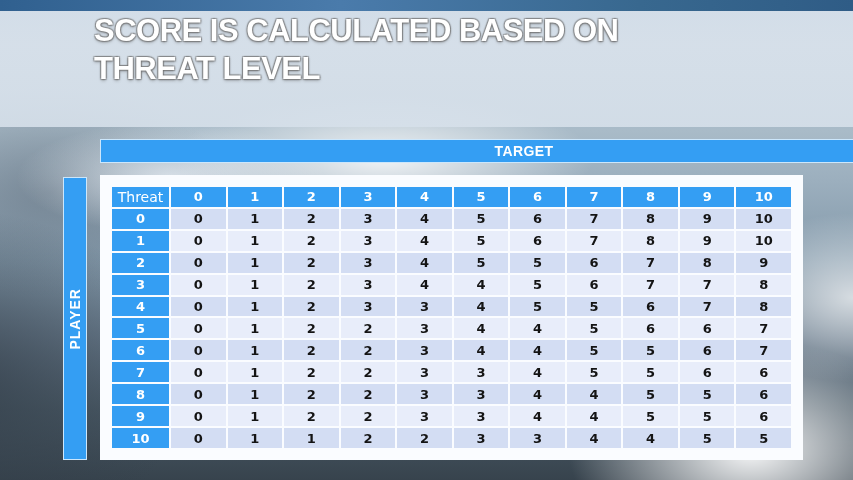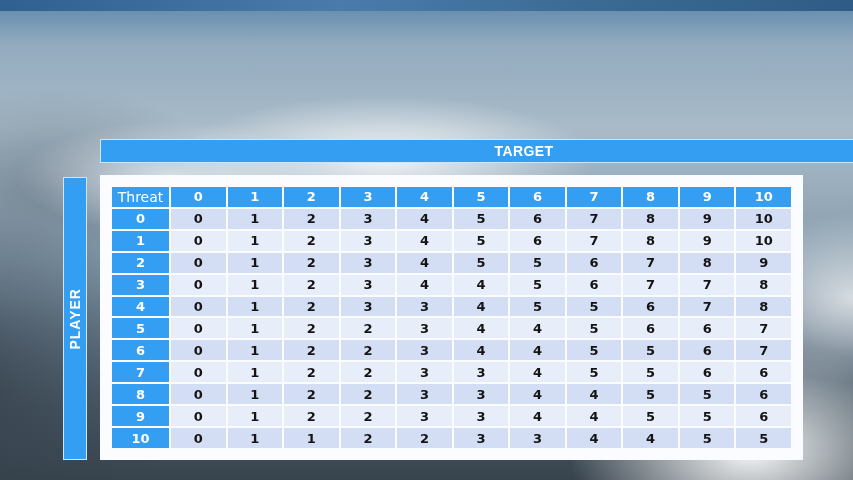--- a/index.html
+++ b/index.html
@@ -85,20 +85,23 @@
   .score-table .even { background: var(--row-even); }
   .score-table .odd  { background: var(--row-odd); }
 </style>
 </head>
 <body>
 
 <div class="slide">
   <div class="sky"></div>
   <div class="top-strip"></div>
 
+  <div class="title-band">
+    <h1 class="title"><span>SCORE IS CALCULATED BASED ON</span><br><span>THREAT LEVEL</span></h1>
+  </div>
 
   <div class="target-bar">TARGET</div>
 
   <div class="player-bar">
     <span class="vtext">PLAYER</span>
   </div>
 
   <div class="score-table" id="scoreTable">
       <div class="hdr corner">Threat</div>
       <div class="hdr">0</div>

